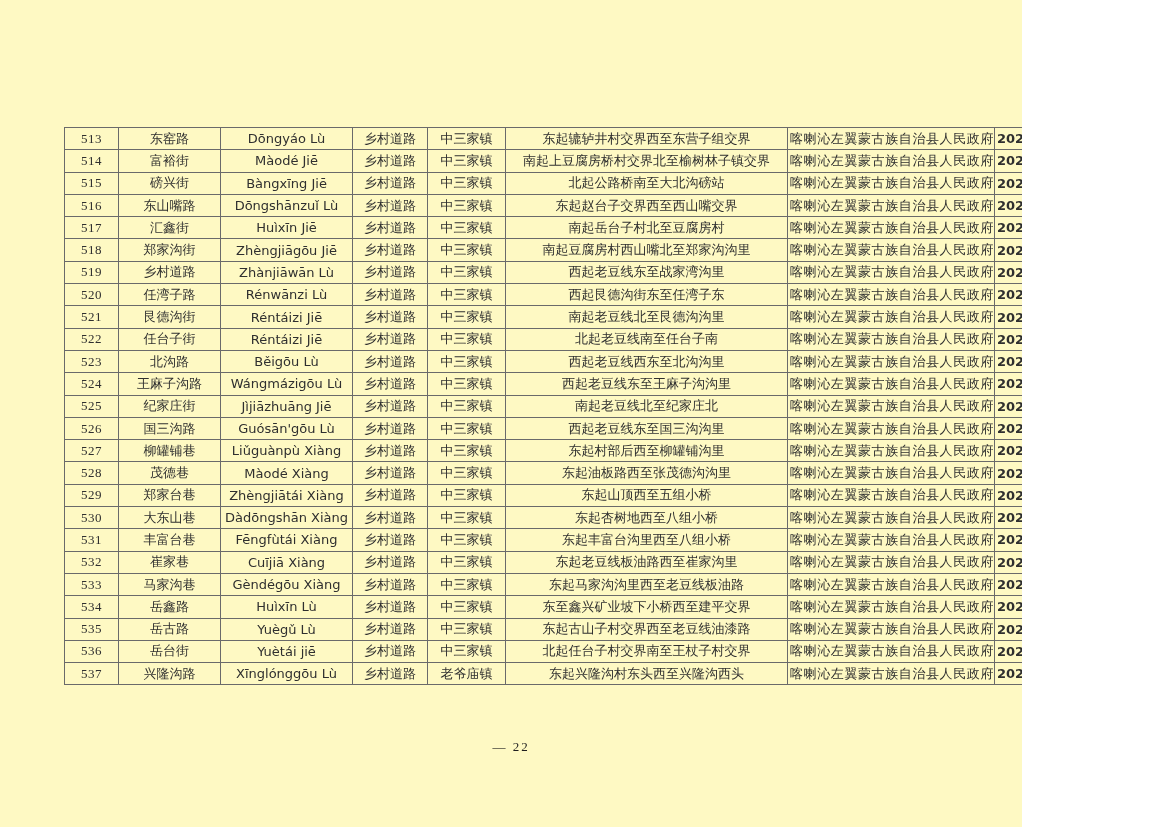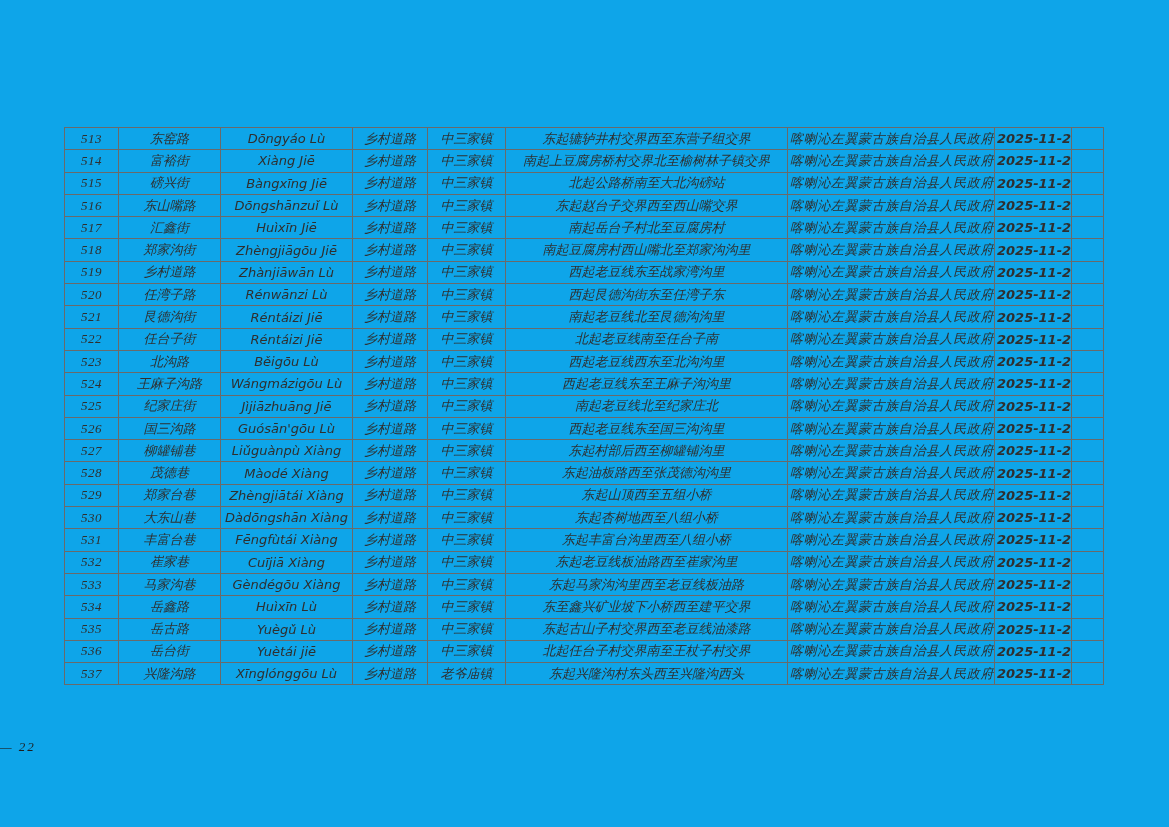--- a/index.html
+++ b/index.html
@@ -1,23 +1,22 @@
 <!DOCTYPE html>
 <html><head>
 <meta charset="utf-8">
 <style>
   html, body { margin:0; padding:0; background:#ffffff; }
   .page {
     position:relative;
-    width:1169px;
+    width:1022px;
     height:827px;
-    background:#0ea5e9;
+    background:#fef9c3;
     overflow:hidden;
     font-family:"Liberation Serif","DejaVu Serif",serif;
-    font-style:italic;
   }
   table.roads {
     position:absolute;
     left:64px;
     top:127px;
     width:1039px;
     border-collapse:collapse;
     table-layout:fixed;
     border:1px solid #3f3f3f;
   }
@@ -47,21 +46,21 @@
     font-size:12px;
     font-weight:600;
     color:#3a3a3a;
   }
   td.c-remark { }
   .footer {
     position:absolute;
     left:0;
     top:739px;
     width:100%;
-    text-align:left;
+    text-align:center;
     font-size:13px;
     color:#1f1f1f;
     font-family:"Liberation Serif",serif;
     letter-spacing:2px;
   }
 </style>
 </head>
 <body>
 
 <div class="page">
@@ -86,21 +85,21 @@
           <td class="c-road_type">乡村道路</td>
           <td class="c-town">中三家镇</td>
           <td class="c-route">东起辘轳井村交界西至东营子组交界</td>
           <td class="c-authority">喀喇沁左翼蒙古族自治县人民政府</td>
           <td class="c-date">2025-11-20</td>
           <td class="c-remark"></td>
         </tr>
         <tr>
           <td class="c-seq">514</td>
           <td class="c-name_cn">富裕街</td>
-          <td class="c-name_pinyin">Xiàng Jiē</td>
+          <td class="c-name_pinyin">Màodé Jiē</td>
           <td class="c-road_type">乡村道路</td>
           <td class="c-town">中三家镇</td>
           <td class="c-route">南起上豆腐房桥村交界北至榆树林子镇交界</td>
           <td class="c-authority">喀喇沁左翼蒙古族自治县人民政府</td>
           <td class="c-date">2025-11-20</td>
           <td class="c-remark"></td>
         </tr>
         <tr>
           <td class="c-seq">515</td>
           <td class="c-name_cn">磅兴街</td>

